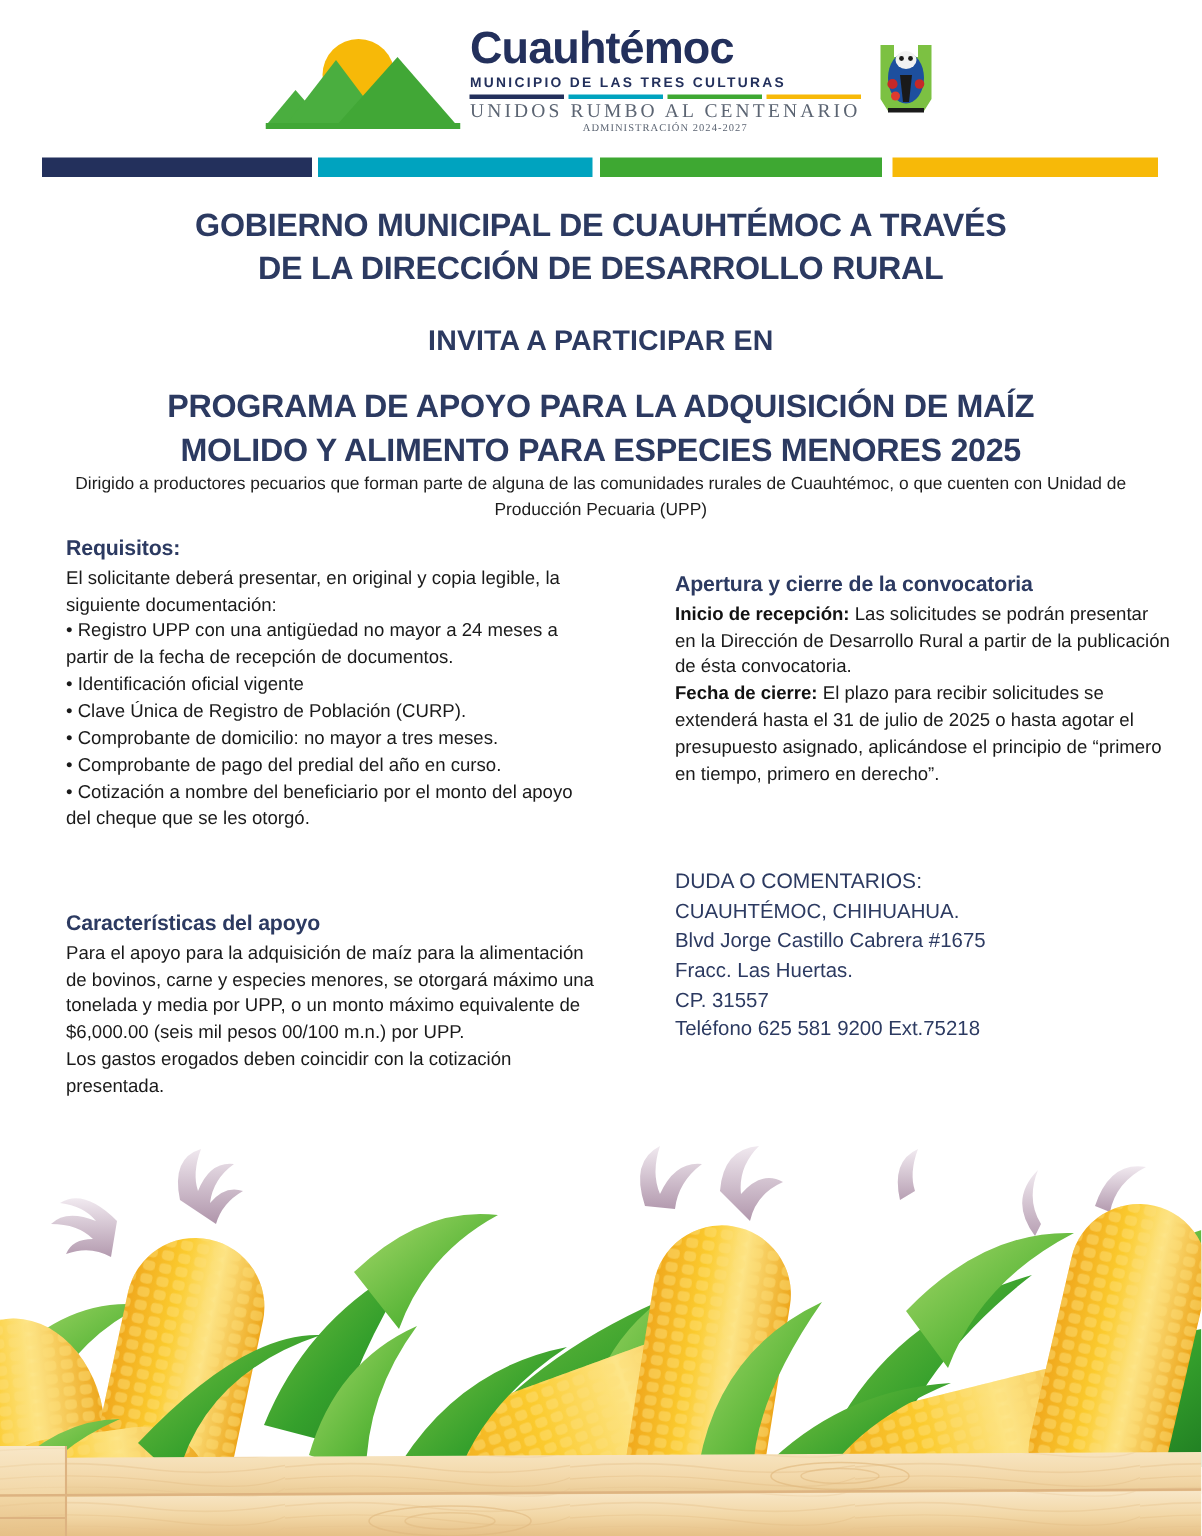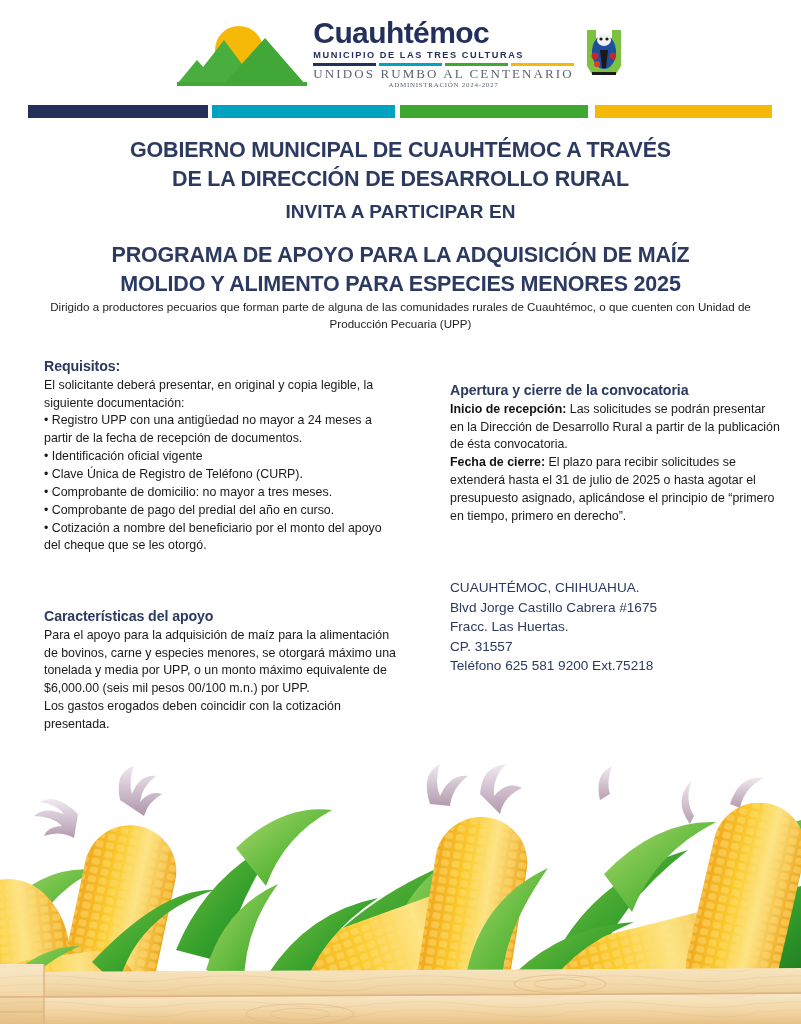--- a/index.html
+++ b/index.html
@@ -54,21 +54,21 @@
   .cb4 { left: 595px; width: 177px; background: #f7b908; }
 
   
   .titles { position: absolute; left: 0; top: 136px; width: 801px; text-align: center; }
   .t-main {
     font-size: 21.5px; font-weight: 800; color: #2c3a61;
     line-height: 1.33; letter-spacing: -0.2px;
   }
   .t-invita {
     font-size: 19px; font-weight: 600; color: #2c3a61;
-    margin-top: 8px; letter-spacing: 0.1px;
+    margin-top: 24px; letter-spacing: 0.1px;
   }
   .t-prog {
     font-size: 21.5px; font-weight: 800; color: #2c3a61;
     margin-top: 18px; line-height: 1.35; letter-spacing: -0.2px;
   }
   .t-dirigido {
     font-size: 11.6px; color: #1d1d1d; line-height: 1.42;
     padding: 0 34px;
   }
 
@@ -158,39 +158,40 @@
       <div>MOLIDO Y ALIMENTO PARA ESPECIES MENORES 2025</div>
     </div>
     <div class="t-dirigido">Dirigido a productores pecuarios que forman parte de alguna de las comunidades rurales de Cuauhtémoc, o que cuenten con Unidad de Producción Pecuaria (UPP)</div>
   </div>
 
   <div class="col-left">
     <div class="sec-head">Requisitos:</div>
     <div class="body-txt">El solicitante deberá presentar, en original y copia legible, la siguiente documentación:</div>
     <div class="body-txt">• Registro UPP con una antigüedad no mayor a 24 meses a partir de la fecha de recepción de documentos.</div>
     <div class="body-txt">• Identificación oficial vigente</div>
-    <div class="body-txt">• Clave Única de Registro de Teléfono (CURP).</div>
+    <div class="body-txt">• Clave Única de Registro de Población (CURP).</div>
     <div class="body-txt">• Comprobante de domicilio: no mayor a tres meses.</div>
     <div class="body-txt">• Comprobante de pago del predial del año en curso.</div>
     <div class="body-txt">• Cotización a nombre del beneficiario por el monto del apoyo del cheque que se les otorgó.</div>
   </div>
 
   <div class="block-apoyo">
     <div class="sec-head">Características del apoyo</div>
     <div class="body-txt">Para el apoyo para la adquisición de maíz para la alimentación de bovinos, carne y especies menores, se otorgará máximo una tonelada y media por UPP, o un monto máximo equivalente de $6,000.00 (seis mil pesos 00/100 m.n.) por UPP.</div>
     <div class="body-txt">Los gastos erogados deben coincidir con la cotización presentada.</div>
   </div>
 
   <div class="col-right">
     <div class="sec-head">Apertura y cierre de la convocatoria</div>
     <div class="body-txt"><span class="lbl">Inicio de recepción:</span><span> Las solicitudes se podrán presentar en la Dirección de Desarrollo Rural a partir de la publicación de ésta convocatoria.</span></div>
     <div class="body-txt"><span class="lbl">Fecha de cierre:</span><span> El plazo para recibir solicitudes se extenderá hasta el 31 de julio de 2025 o hasta agotar el presupuesto asignado, aplicándose el principio de “primero en tiempo, primero en derecho”.</span></div>
   </div>
 
   <div class="block-contact">
+    <div class="c-lead">DUDA O COMENTARIOS:</div>
     <div class="c-line">CUAUHTÉMOC, CHIHUAHUA.</div>
     <div class="c-line">Blvd Jorge Castillo Cabrera #1675</div>
     <div class="c-line">Fracc. Las Huertas.</div>
     <div class="c-line">CP. 31557</div>
     <div class="c-line">Teléfono 625 581 9200 Ext.75218</div>
   </div>
 
   <svg class="corn-art" viewBox="0 0 801 260" preserveAspectRatio="none">
     <defs>
       <linearGradient id="cob" x1="0" y1="0" x2="1" y2="0">

